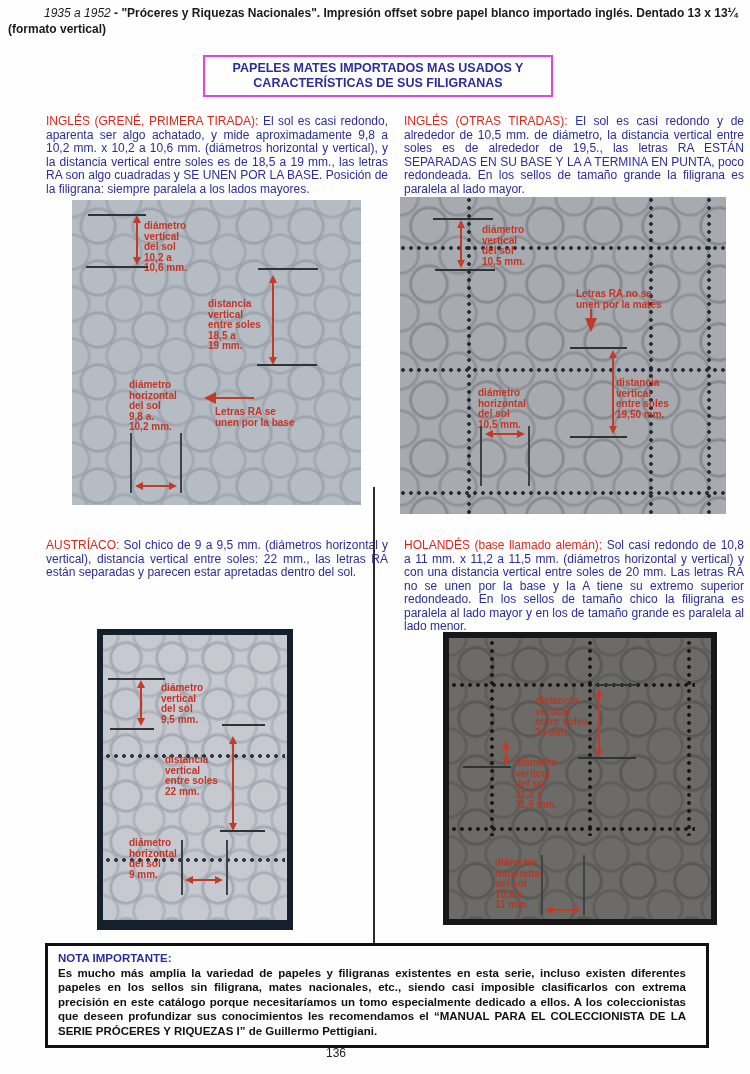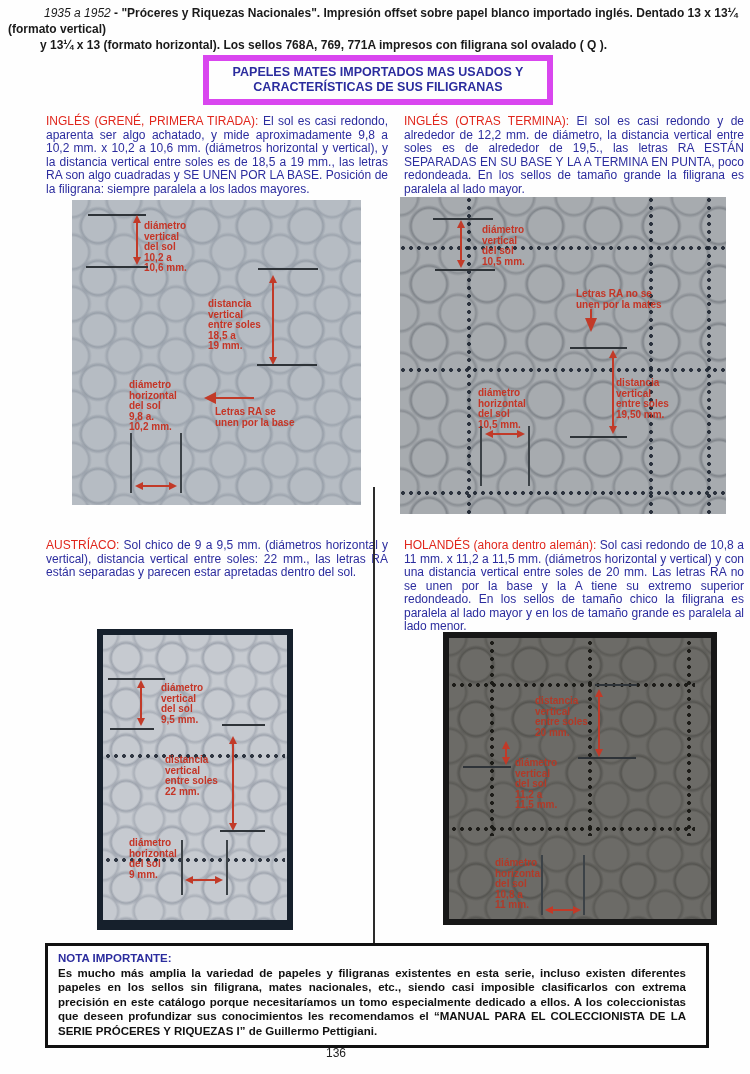--- a/index.html
+++ b/index.html
@@ -7,21 +7,21 @@
         font-family:"Liberation Sans",sans-serif;}
 
   
   .header{position:absolute;left:8px;top:5px;width:738px;color:#1a1a1a;
           font-size:12px;line-height:16px;font-weight:bold;}
   .header .it{font-style:italic;font-weight:normal;margin-left:36px;}
   .header .l2{padding-left:32px;}
 
   
   .title-box{position:absolute;left:203px;top:55px;width:350px;box-sizing:border-box;
-             border:6px solid #d946ef;padding:4px 6px;text-align:center;
+             border:2px solid #d946ef;padding:4px 6px;text-align:center;
              color:#2b2c9e;font-weight:bold;font-size:12.5px;line-height:15px;white-space:pre-line;}
 
   
   .sect{position:absolute;width:342px;margin:16px;font-weight:normal;font-size:12px;
         line-height:13.5px;text-align:justify;}
   .sect .hd{color:#e0261c;}
   .sect .bd{color:#2b2c9e;}
 
   
   .photo{position:absolute;overflow:hidden;}
@@ -76,40 +76,39 @@
 
   .pagenum{position:absolute;left:0;top:1046px;width:672px;text-align:center;color:#222;font-size:12px;}
 </style>
 </head>
 <body>
 
 <div class="page">
 
   <div class="header">
     <div><span class="it">1935 a 1952</span><span> - "Próceres y Riquezas Nacionales". Impresión offset sobre papel blanco importado inglés. Dentado 13 x 13¼ (formato vertical)</span></div>
-    <div class="l2">y 13¼  x 13 (formato horizontal). Los sellos 768A, 769, 771A impresos con filigrana sol ovalado ( Q ).</div>
   </div>
 
   <div class="title-box">PAPELES MATES IMPORTADOS MAS USADOS Y
 CARACTERÍSTICAS DE SUS FILIGRANAS</div>
 
   <p class="sect" style="left:30px;top:99px;">
     <span class="hd">INGLÉS (GRENÉ, PRIMERA TIRADA):</span>
     <span class="bd">El sol es casi redondo, aparenta ser algo achatado, y mide aproximadamente 9,8 a 10,2 mm. x 10,2 a 10,6 mm. (diámetros horizontal y vertical), y la distancia vertical entre soles es de 18,5 a 19 mm., las letras RA son algo cuadradas y SE UNEN POR LA BASE. Posición de la filigrana: siempre paralela a los lados mayores.</span>
   </p>
   <p class="sect" style="left:388px;top:99px;width:340px;">
-    <span class="hd">INGLÉS (OTRAS TERMINA):</span>
-    <span class="bd">El sol es casi redondo y de alrededor de 12,2 mm. de diámetro, la distancia vertical entre soles es de alrededor de 19,5., las letras RA ESTÁN SEPARADAS EN SU BASE Y LA A TERMINA EN PUNTA, poco redondeada. En los sellos de tamaño grande la filigrana es paralela al lado mayor.</span>
+    <span class="hd">INGLÉS (OTRAS TIRADAS):</span>
+    <span class="bd">El sol es casi redondo y de alrededor de 10,5 mm. de diámetro, la distancia vertical entre soles es de alrededor de 19,5., las letras RA ESTÁN SEPARADAS EN SU BASE Y LA A TERMINA EN PUNTA, poco redondeada. En los sellos de tamaño grande la filigrana es paralela al lado mayor.</span>
   </p>
   <p class="sect" style="left:30px;top:523px;">
     <span class="hd">AUSTRÍACO:</span>
     <span class="bd">Sol chico de 9 a 9,5 mm. (diámetros horizontal y vertical), distancia vertical entre soles: 22 mm., las letras RA están separadas y parecen estar apretadas dentro del sol.</span>
   </p>
   <p class="sect" style="left:388px;top:523px;width:340px;">
-    <span class="hd">HOLANDÉS (ahora dentro alemán):</span>
+    <span class="hd">HOLANDÉS (base llamado alemán):</span>
     <span class="bd">Sol casi redondo de 10,8 a 11 mm. x 11,2 a 11,5 mm. (diámetros horizontal y vertical) y con una distancia vertical entre soles de 20 mm. Las letras RA no se unen por la base y la A tiene su extremo superior redondeado. En los sellos de tamaño chico la filigrana es paralela al lado mayor y en los de tamaño grande es paralela al lado menor.</span>
   </p>
 
   <div class="photo wm-light" style="left:72px;top:200px;width:289px;height:305px;">
     <div class="ml" style="left:16px;top:14px;width:58px;"></div>
     <div class="va d2" style="left:64px;top:18px;height:44px;"></div>
     <div class="ann" style="left:72px;top:21px;width:58px;">diámetro
 vertical
 del sol
 10,2 a

